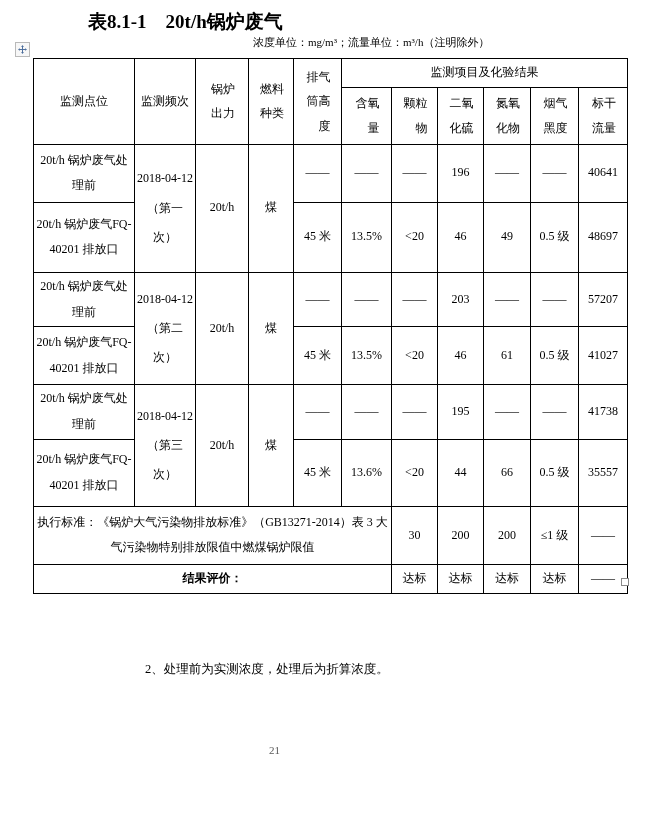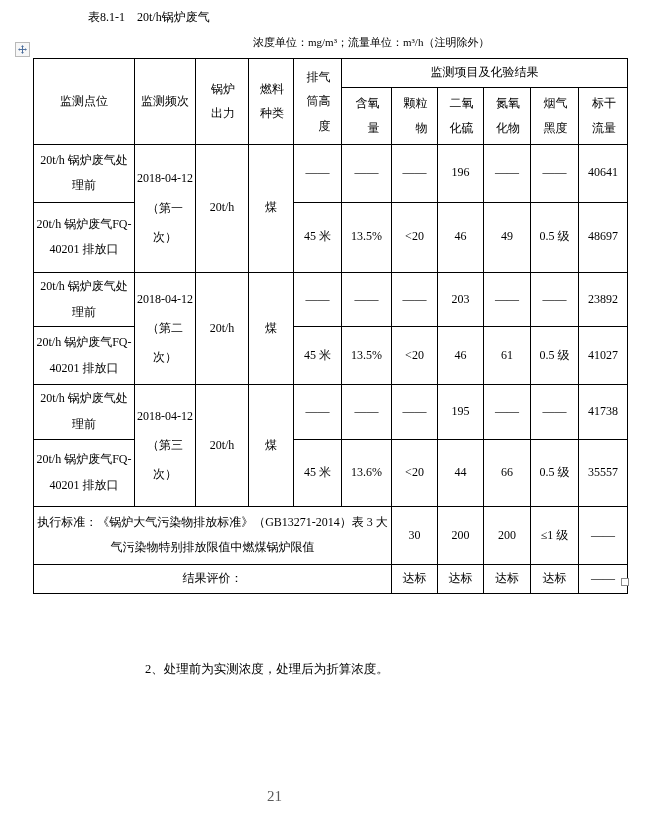--- a/index.html
+++ b/index.html
@@ -3,21 +3,21 @@
 <meta charset="utf-8">
 <style>
   html,body{margin:0;padding:0;}
   body{
     width:667px;height:830px;background:#ffffff;position:relative;
     font-family:"Liberation Serif","DejaVu Serif",serif;color:#000;
     overflow:hidden;
   }
   .doc-title{
     position:absolute;left:88px;top:9px;
-    font-size:12px;font-weight:normal;white-space:pre;
+    font-size:19px;font-weight:bold;white-space:pre;
   }
   .unit-line{
     position:absolute;left:253px;top:35px;font-size:11px;white-space:pre;
   }
   .move-handle{
     position:absolute;left:15px;top:42px;width:13px;height:13px;
     border:1px solid #b9b9b9;background:#f7f7f7;
     display:flex;align-items:center;justify-content:center;cursor:move;
   }
   table.report{
@@ -30,35 +30,35 @@
     padding:1px 2px;line-height:2.15;overflow:hidden;
   }
   td.group-head{line-height:1.7;}
   .w2{display:inline-block;width:2.15em;line-height:2.05;vertical-align:middle;text-align:right;}
   td.pt{line-height:2.3;padding:1px 3px;}
   td.freq div{line-height:2.45;}
   td.lbl{
     text-align:left;padding:2px 6px;line-height:2.2;font-family:Liberation Serif, serif;
   }
   td.lbl-result{
-    text-align:left;padding:1px 6px;line-height:1.9;
+    text-align:left;padding:1px 6px;line-height:1.9;font-weight:bold;
   }
   .resize-handle{
     position:absolute;left:621px;top:578px;width:6px;height:6px;
     border:1px solid #8a8a8a;background:#fff;cursor:nwse-resize;
   }
   .notes{
     position:absolute;left:88px;top:598px;font-size:12.5px;line-height:28.5px;
     white-space:pre;
   }
   .notes .n2{padding-left:27px;}
   .notes .n3{padding-left:57px;}
   .pagenum{
-    position:absolute;left:0;top:788px;width:549px;text-align:center;
-    font-size:15px;color:#5a5a5a;
+    position:absolute;left:0;top:744px;width:549px;text-align:center;
+    font-size:11px;color:#5a5a5a;
   }
 </style>
 </head>
 <body>
 
 <div class="doc-title">表8.1-1　20t/h锅炉废气</div>
 <div class="unit-line">浓度单位：mg/m³；流量单位：m³/h（注明除外）</div>
 
 <div class="move-handle">
   <span style="display:flex;">
@@ -141,21 +141,21 @@
       <div>（第二次）</div>
     </td>
     <td rowspan="2">20t/h</td>
     <td rowspan="2">煤</td>
     <td>——</td>
     <td>——</td>
     <td>——</td>
     <td>203</td>
     <td>——</td>
     <td>——</td>
-    <td>23892</td>
+    <td>57207</td>
   </tr>
   <tr style="height:58px">
     <td class="pt">20t/h 锅炉废气FQ-40201 排放口</td>
     <td>45 米</td>
     <td>13.5%</td>
     <td>&lt;20</td>
     <td>46</td>
     <td>61</td>
     <td>0.5 级</td>
     <td>41027</td>

